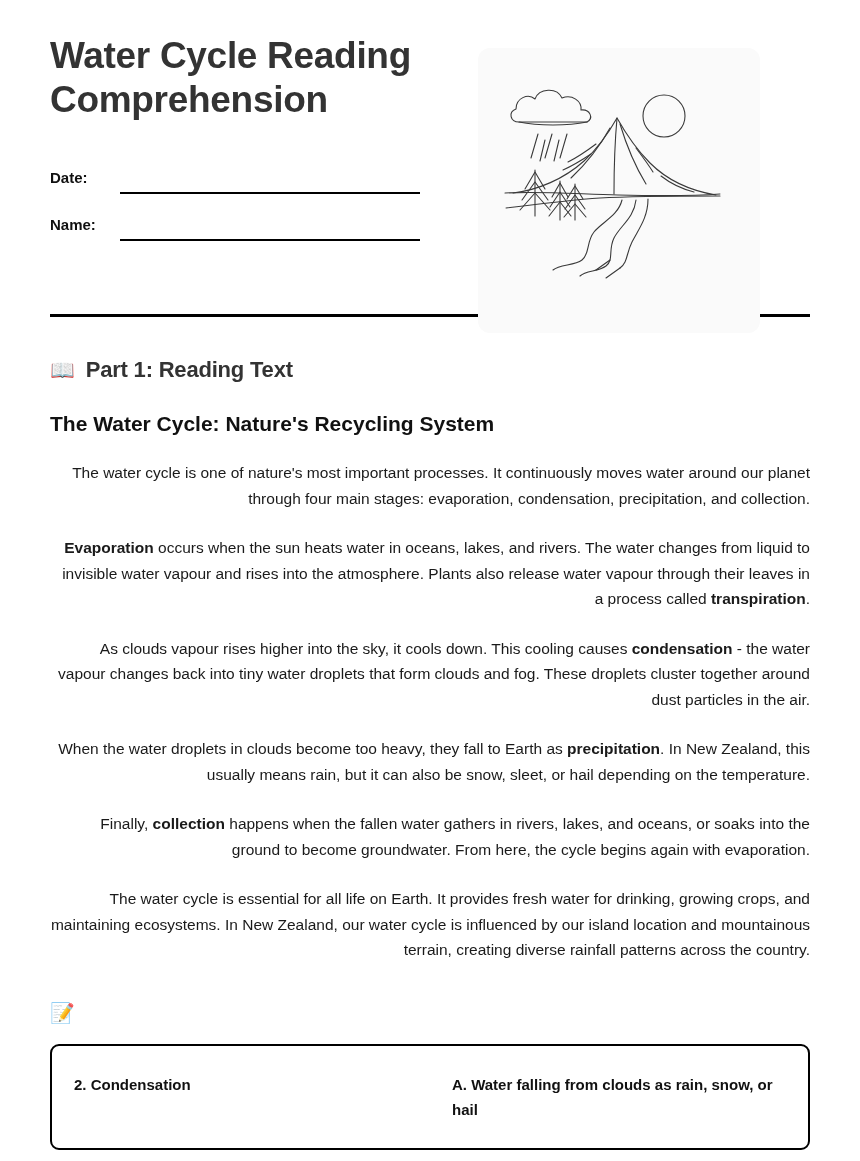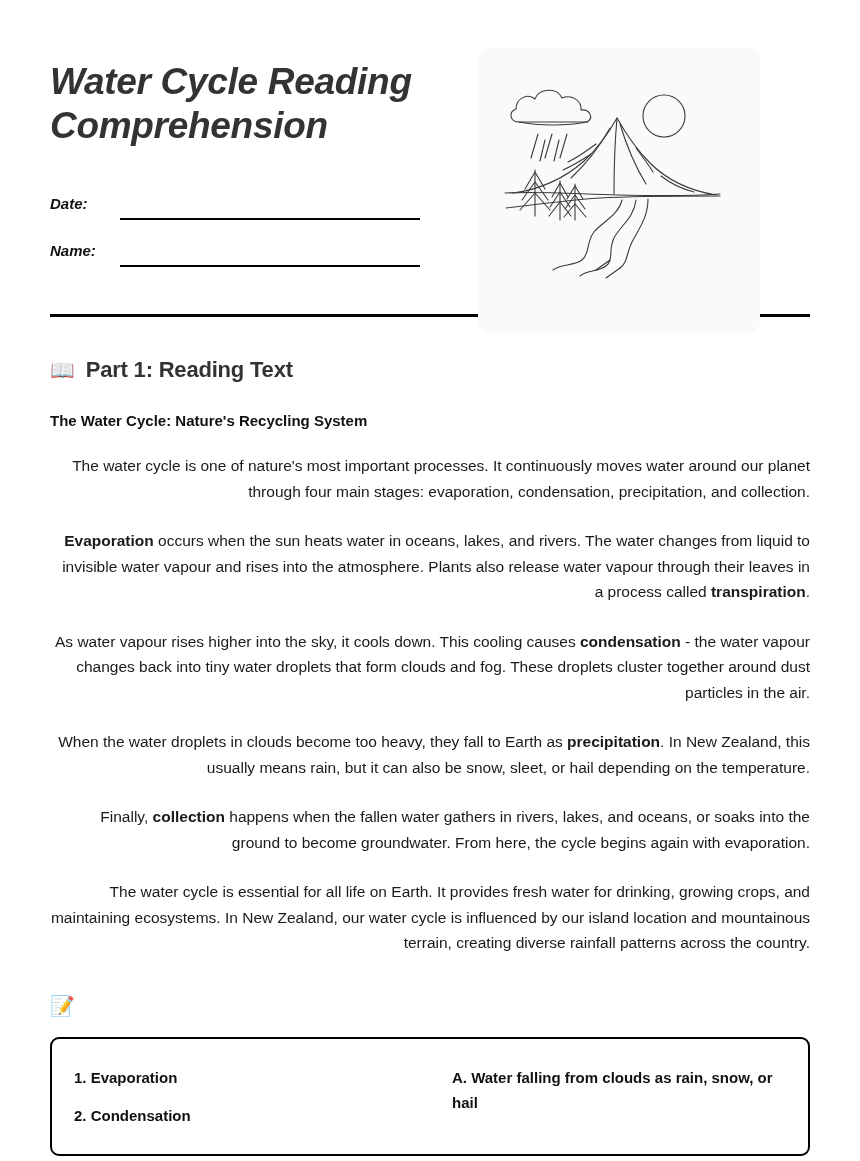--- a/index.html
+++ b/index.html
@@ -19,22 +19,21 @@
     position: relative;
     width: 860px;
     height: 1161px;
     padding: 0 50px;
   }
 
   
   .header {
     position: relative;
     height: 300px;
-    padding-top: 60px;
-    font-style: italic;
+    padding-top: 34px;
   }
   .title-block {
     width: 470px;
   }
   .doc-title {
     font-size: 37px;
     line-height: 44px;
     font-weight: 700;
     color: #333333;
     letter-spacing: -0.3px;
@@ -96,21 +95,21 @@
     display: flex;
     align-items: baseline;
     gap: 11px;
     letter-spacing: -0.2px;
   }
   .section-emoji {
     font-size: 20px;
     line-height: 1;
   }
   .subheading {
-    font-size: 15px;
+    font-size: 21px;
     font-weight: 700;
     color: #111111;
     margin: 29px 0 0 0;
   }
   .body-text {
     font-size: 15.5px;
     line-height: 25.5px;
     color: #1a1a1a;
     margin: 24px 0 0 0;
     text-align: right;
@@ -232,34 +231,33 @@
   <h2 class="section-heading">
     <span class="section-emoji">📖</span>
     <span>Part 1: Reading Text</span>
   </h2>
 
   <div class="subheading">The Water Cycle: Nature's Recycling System</div>
 
   <div id="reading-paragraphs">
       <p class="body-text"><span>The water cycle is one of nature's most important processes. It continuously moves water around our planet through four main stages: evaporation, condensation, precipitation, and collection.</span></p>
       <p class="body-text"><b>Evaporation</b><span> occurs when the sun heats water in oceans, lakes, and rivers. The water changes from liquid to invisible water vapour and rises into the atmosphere. Plants also release water vapour through their leaves in a process called </span><b>transpiration</b><span>.</span></p>
-      <p class="body-text"><span>As water vapour rises higher into the sky, it cools down. This cooling causes </span><b>condensation</b><span> - the water vapour changes back into tiny water droplets that form clouds and fog. These droplets cluster together around dust particles in the air.</span></p>
+      <p class="body-text"><span>As clouds vapour rises higher into the sky, it cools down. This cooling causes </span><b>condensation</b><span> - the water vapour changes back into tiny water droplets that form clouds and fog. These droplets cluster together around dust particles in the air.</span></p>
       <p class="body-text"><span>When the water droplets in clouds become too heavy, they fall to Earth as </span><b>precipitation</b><span>. In New Zealand, this usually means rain, but it can also be snow, sleet, or hail depending on the temperature.</span></p>
       <p class="body-text"><span>Finally, </span><b>collection</b><span> happens when the fallen water gathers in rivers, lakes, and oceans, or soaks into the ground to become groundwater. From here, the cycle begins again with evaporation.</span></p>
       <p class="body-text"><span>The water cycle is essential for all life on Earth. It provides fresh water for drinking, growing crops, and maintaining ecosystems. In New Zealand, our water cycle is influenced by our island location and mountainous terrain, creating diverse rainfall patterns across the country.</span></p>
     </div>
 
   <h2 class="section-heading">
     <span class="section-emoji">📝</span>
   </h2>
 
 
   <div class="matching-box">
     <div class="match-col left" id="match-terms">
-        <div class="match-item">1. Evaporation</div>
         <div class="match-item">2. Condensation</div>
       </div>
     <div class="match-col right" id="match-defs">
         <div class="match-item">A. Water falling from clouds as rain, snow, or hail</div>
       </div>
   </div>
 
 </div>
 
 </body></html>

